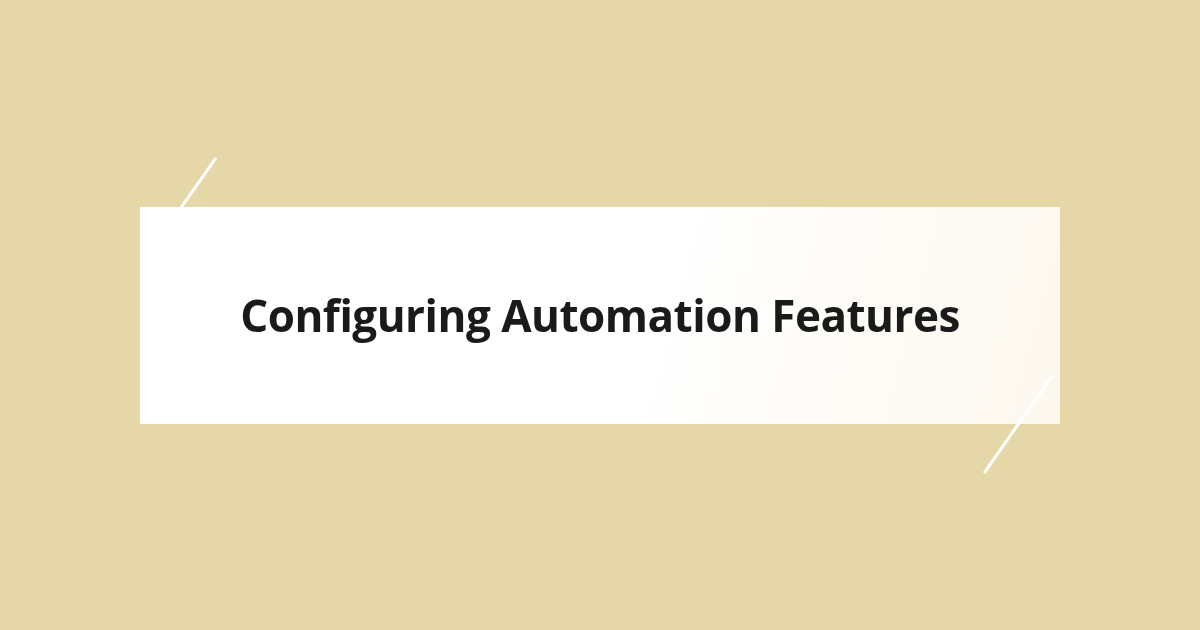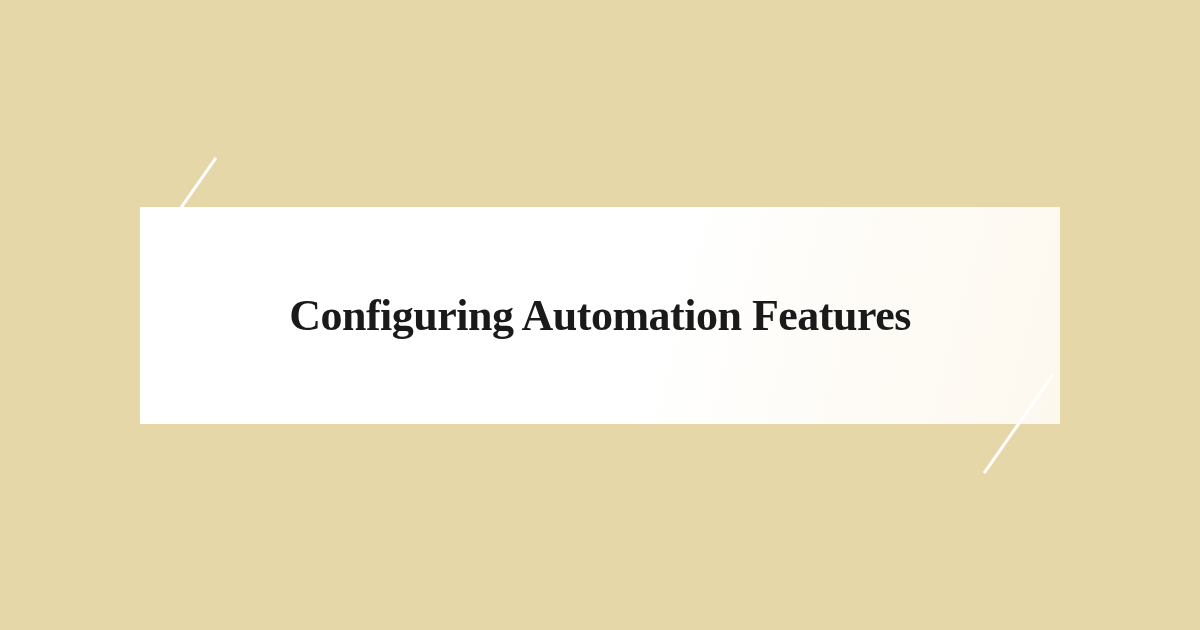--- a/index.html
+++ b/index.html
@@ -15,21 +15,20 @@
       align-items: center;
       justify-content: center;
       font-family: 'Segoe UI', 'Open Sans', -apple-system, BlinkMacSystemFont, sans-serif;
       overflow: hidden;
       position: relative;
     }
     .card-wrapper {
       position: relative;
       width: 920px;
       height: 217px;
-      font-family: Liberation Serif, serif;
     }
     .title-card {
       position: absolute;
       top: 0;
       left: 0;
       width: 100%;
       height: 100%;
       background: linear-gradient(105deg, #ffffff 0%, #ffffff 55%, #fdf8ee 100%);
       display: flex;
       align-items: center;

